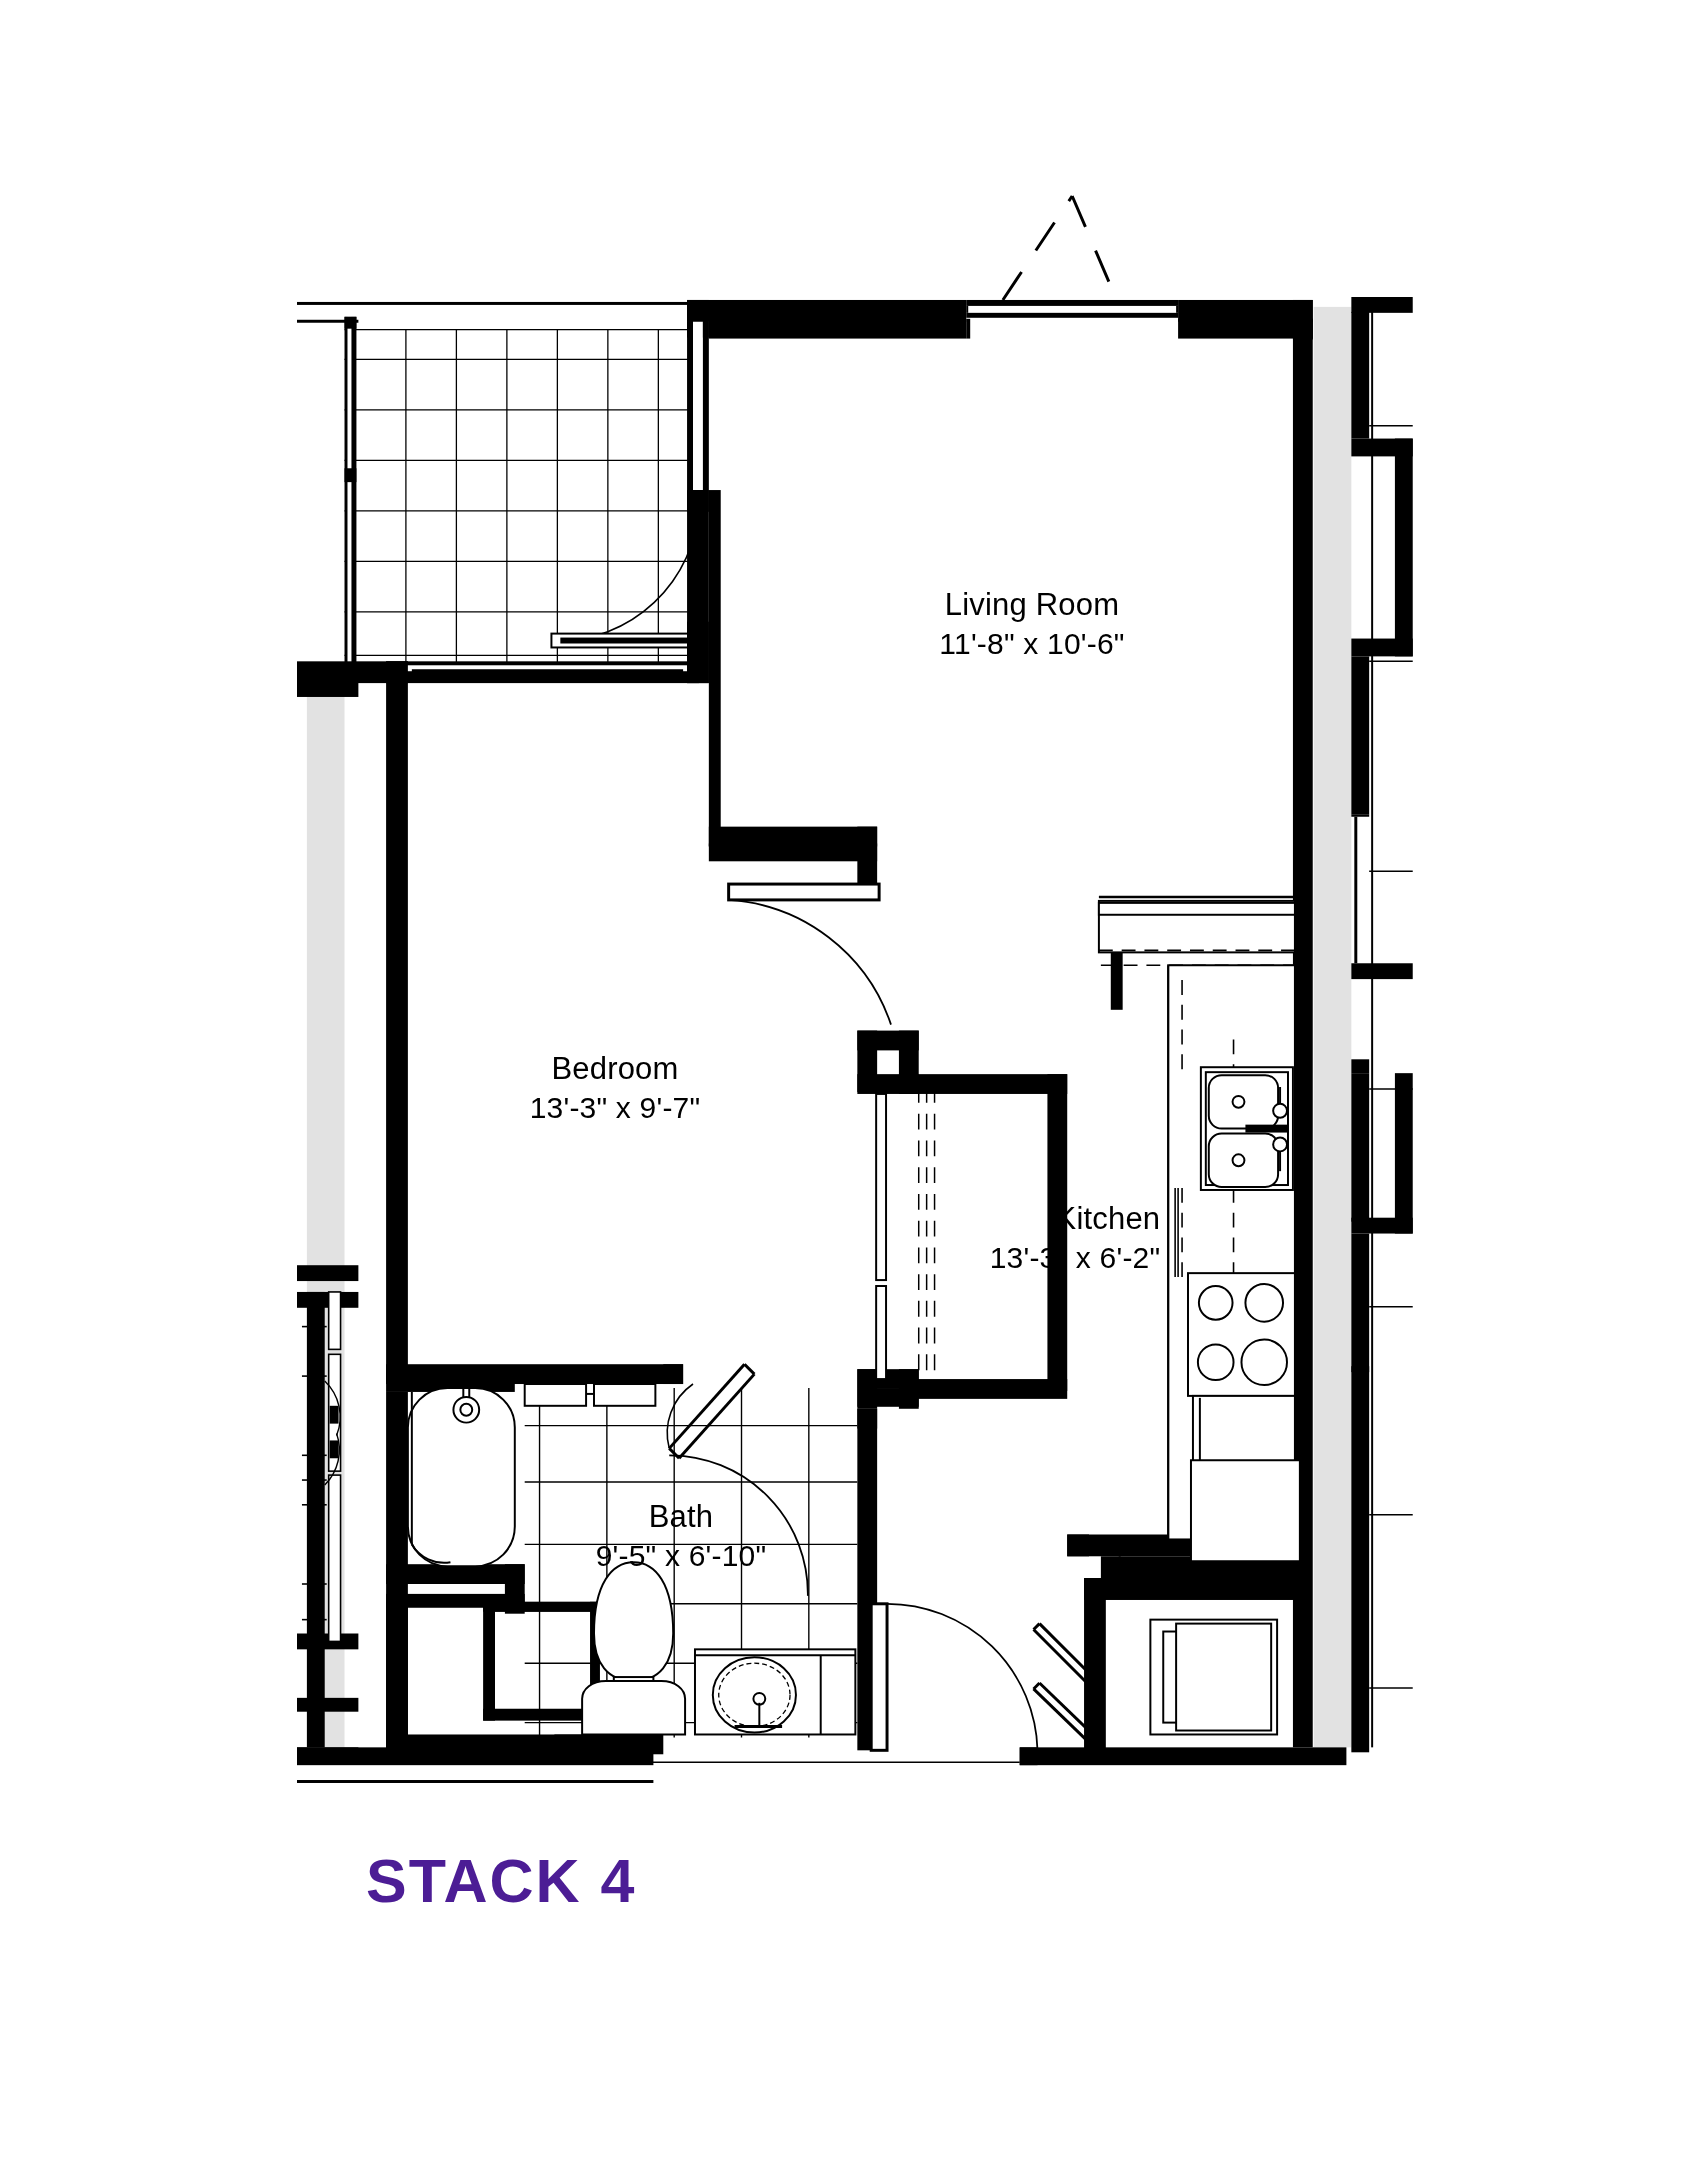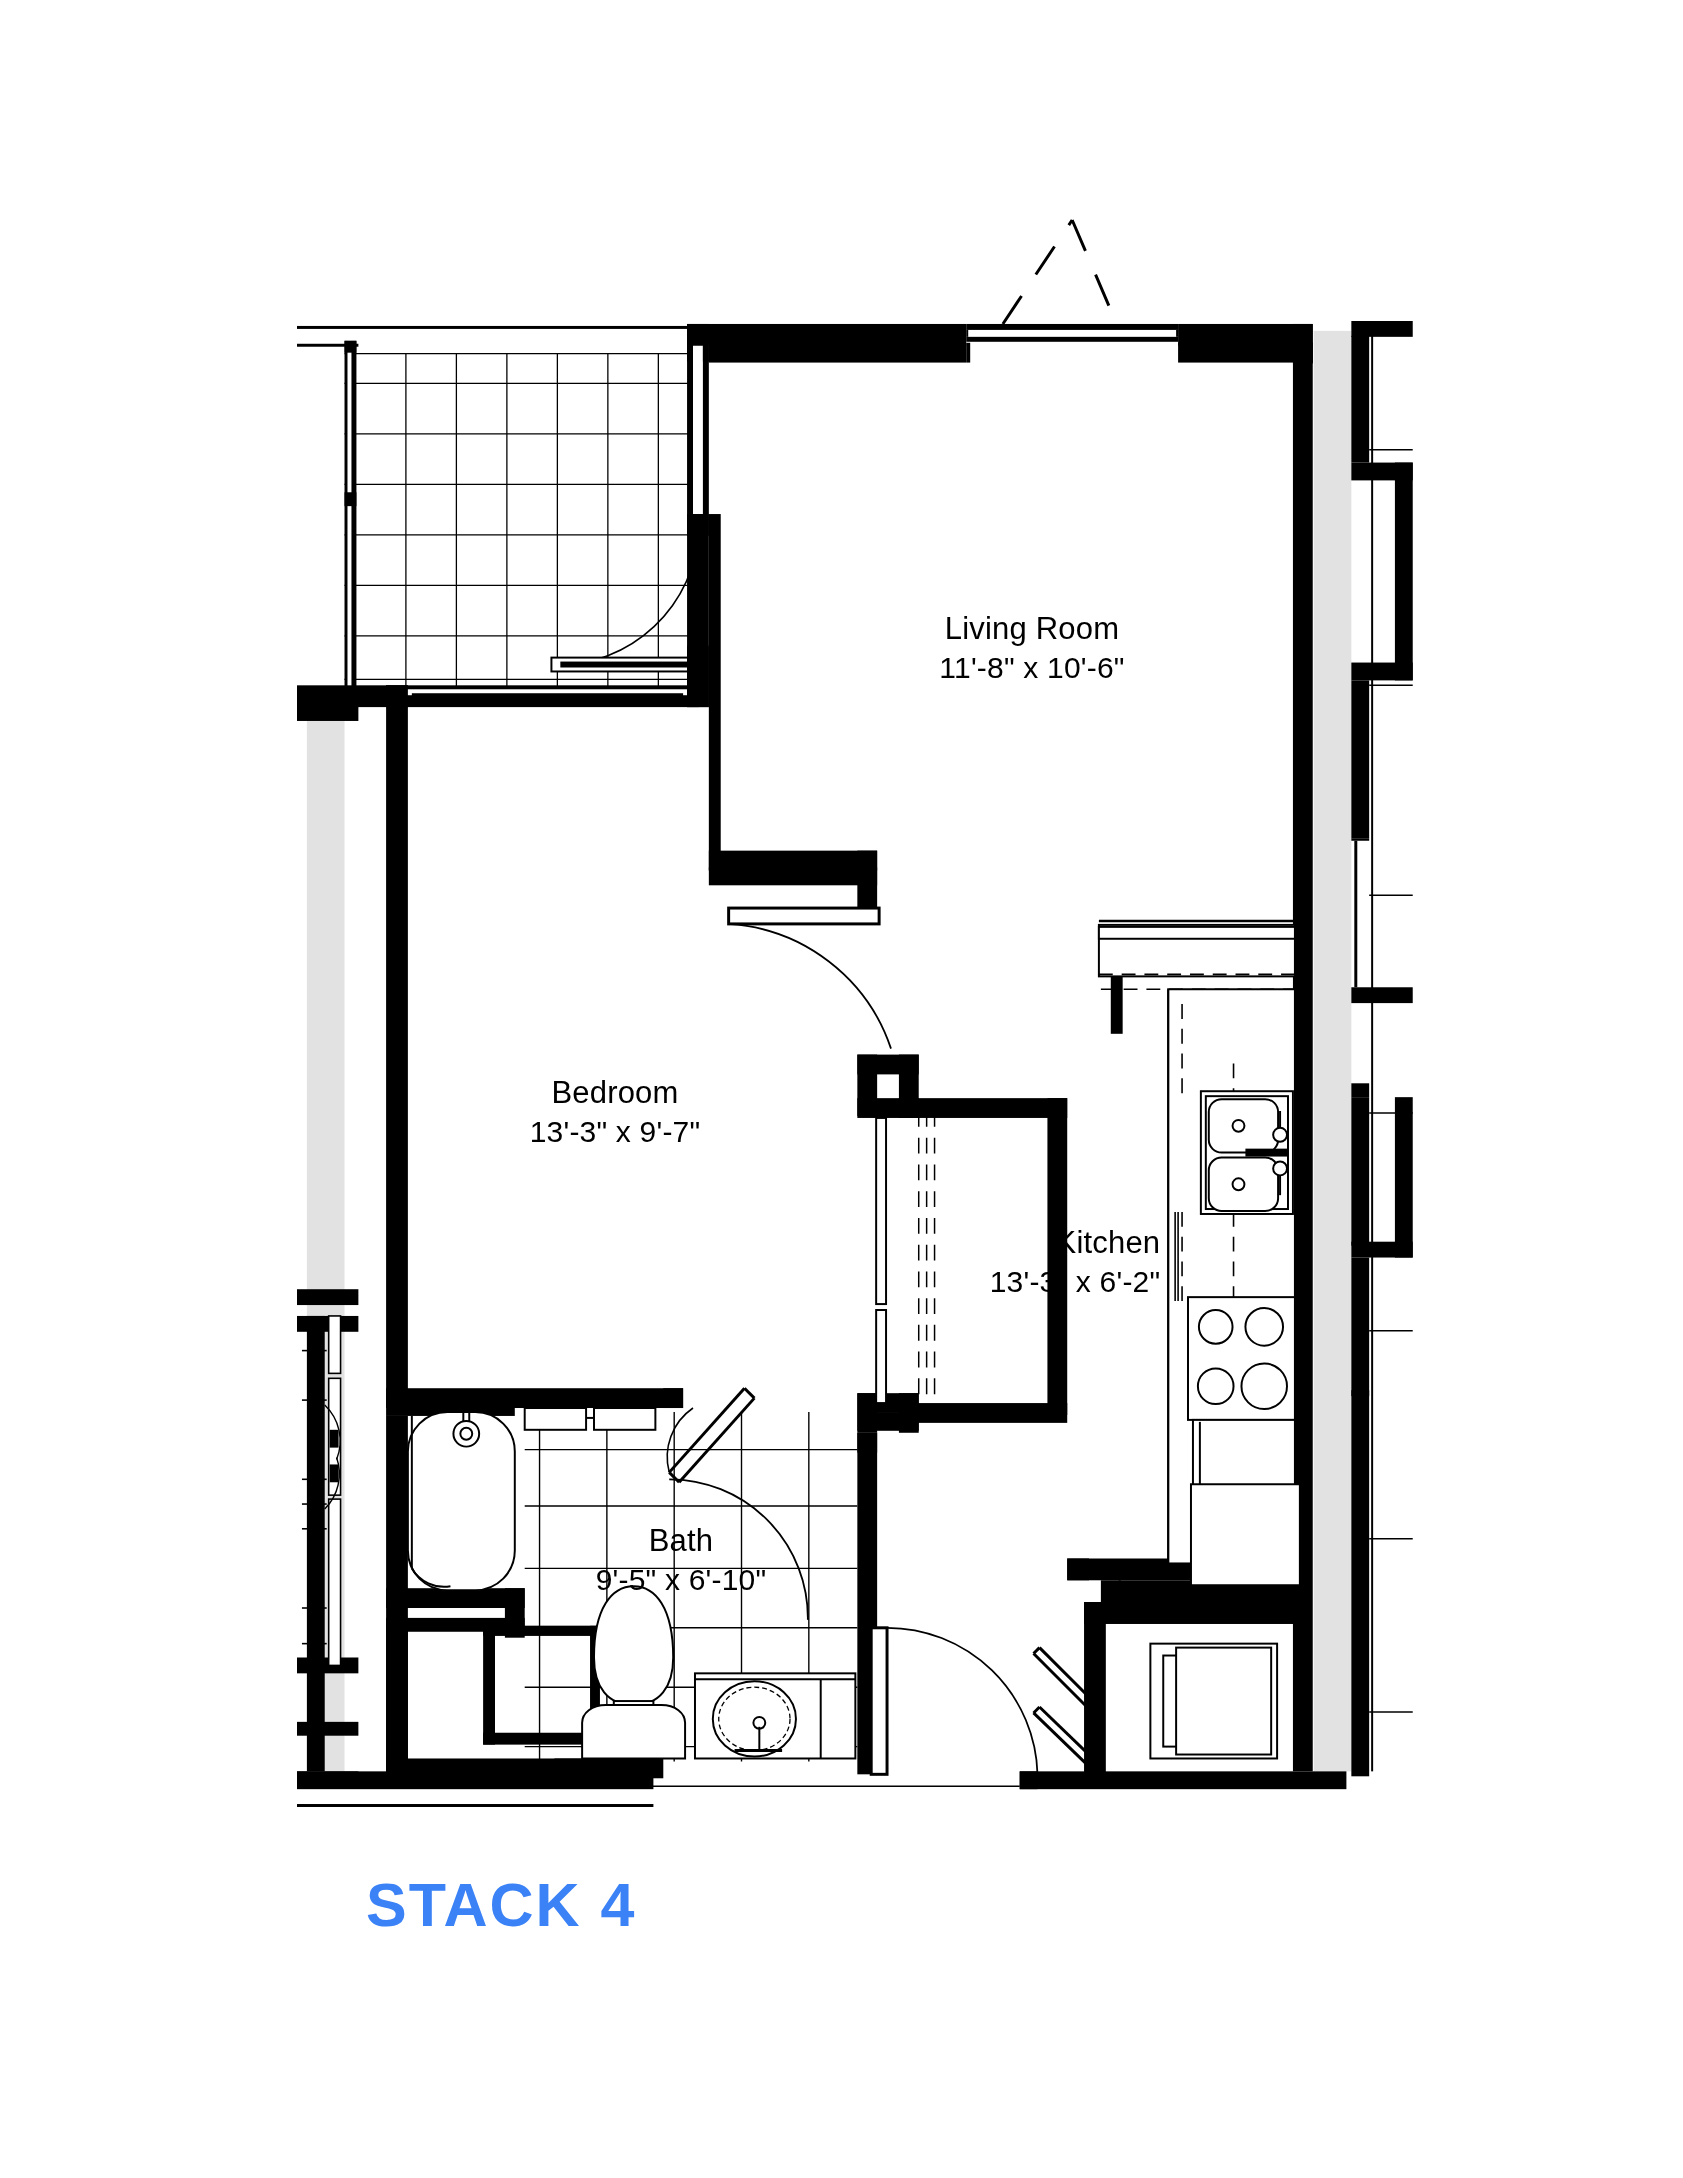--- a/index.html
+++ b/index.html
@@ -2,41 +2,41 @@
 <html><head>
 <meta charset="utf-8">
 <style>
   * { margin:0; padding:0; box-sizing:border-box; }
   html, body {
     width:1683px; height:2178px;
     background:#ffffff;
     font-family:"Liberation Sans", sans-serif;
     overflow:hidden;
   }
-  #plan-root { position:relative; width:1683px; height:1862px; background:#fff;margin-top:24px; }
+  #plan-root { position:relative; width:1683px; height:1862px; background:#fff; }
   #floorplan-svg { position:absolute; left:0; top:0; width:1683px; height:2178px; }
 
   .room-label {
     position:absolute;
     text-align:center;
     color:#000;
     font-family:"Liberation Sans", sans-serif;
     white-space:nowrap;
     line-height:1.25;
   }
   .room-label .rl-name { font-size:31px; letter-spacing:0.2px; }
   .room-label .rl-dims { font-size:30px; letter-spacing:0.2px; }
 
   #plan-title {
     position:absolute;
     left:366px; top:1846px;
     font-size:61px;
     font-weight:bold;
     letter-spacing:2px;
-    color:#3b82f6;
+    color:#4c1d95;
     font-family:"Liberation Sans", sans-serif;
   }
 </style>
 </head>
 <body>
 
 <div id="plan-root">
 
   <svg id="floorplan-svg" viewBox="0 0 1700 2200" xmlns="http://www.w3.org/2000/svg">
 

